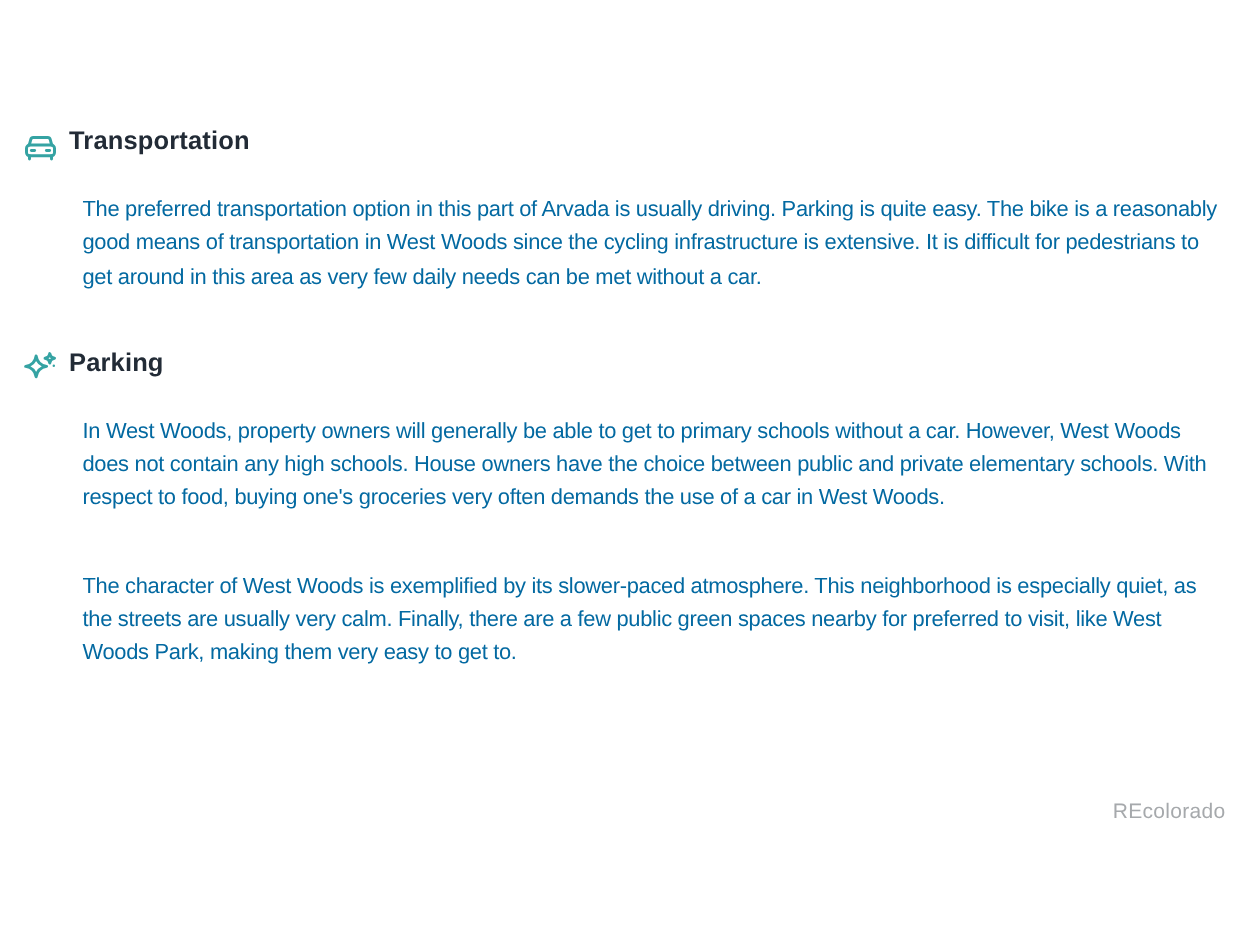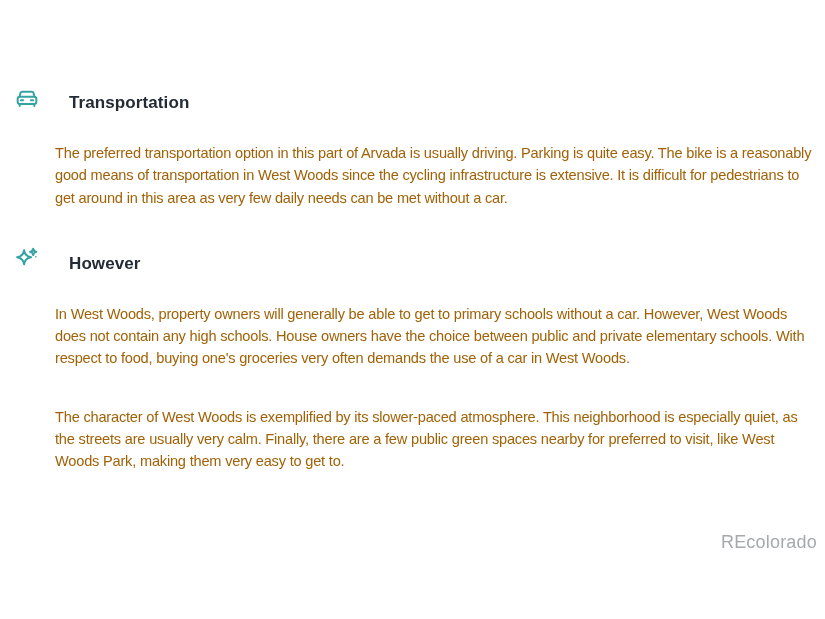--- a/index.html
+++ b/index.html
@@ -19,22 +19,22 @@
     position: absolute;
     left: 12px;
     top: 84px;
     width: 802px;
   }
   .section + .section {
     margin-top: 36px;
   }
   .section-header {
     display: flex;
-    align-items: flex-end;
-    gap: 28px;
+    align-items: flex-start;
+    gap: 5px;
     height: 29px;
   }
   .icon-wrap {
     width: 29px;
     height: 29px;
     flex: 0 0 29px;
     display: flex;
     align-items: center;
     justify-content: center;
   }
@@ -43,32 +43,32 @@
     height: 28px;
     display: block;
   }
   .section-title {
     font-size: 17px;
     font-weight: 700;
     color: #222b36;
     letter-spacing: 0.1px;
   }
   .section-body {
-    margin: 29px 0 0 43px;
+    margin: 16px 0 0 43px;
     width: 757px;
     font-size: 14.6px;
     line-height: 22.3px;
-    color: #a16207;
+    color: #0369a1;
     letter-spacing: -0.2px;
   }
   .watermark {
     position: absolute;
     top: 532px;
     right: 8px;
-    font-size: 18px;
+    font-size: 14px;
     color: #a6a9ac;
     letter-spacing: 0.2px;
     margin-left: 40px;
   }
 </style>
 </head>
 <body>
 
 <div class="content">
 
@@ -91,21 +91,21 @@
 
   <div class="section">
     <div class="section-header">
       <span class="icon-wrap">
         <svg viewBox="0 0 24 24" fill="none" stroke="#35a3a3" stroke-width="1.7" stroke-linecap="round" stroke-linejoin="round">
           <path d="M9.5 4.5 C10 8 12 10 15.5 10.5 C12 11 10 13 9.5 16.5 C9 13 7 11 3.5 10.5 C7 10 9 8 9.5 4.5 Z"></path>
           <path d="M17.3 3.2 C17.55 4.8 18.4 5.65 20 5.9 C18.4 6.15 17.55 7 17.3 8.6 C17.05 7 16.2 6.15 14.6 5.9 C16.2 5.65 17.05 4.8 17.3 3.2 Z"></path>
           <circle cx="19.6" cy="10.1" r="0.7" fill="#35a3a3" stroke="none"></circle>
         </svg>
       </span>
-      <span class="section-title">However</span>
+      <span class="section-title">Parking</span>
     </div>
     <p class="section-body">In West Woods, property owners will generally be able to get to primary schools without a car. However, West Woods does not contain any high schools. House owners have the choice between public and private elementary schools. With respect to food, buying one's groceries very often demands the use of a car in West Woods.</p>
   </div>
 
   <div class="section">
     <p class="section-body">The character of West Woods is exemplified by its slower-paced atmosphere. This neighborhood is especially quiet, as the streets are usually very calm. Finally, there are a few public green spaces nearby for preferred to visit, like West Woods Park, making them very easy to get to.</p>
   </div>
 
 </div>
 

